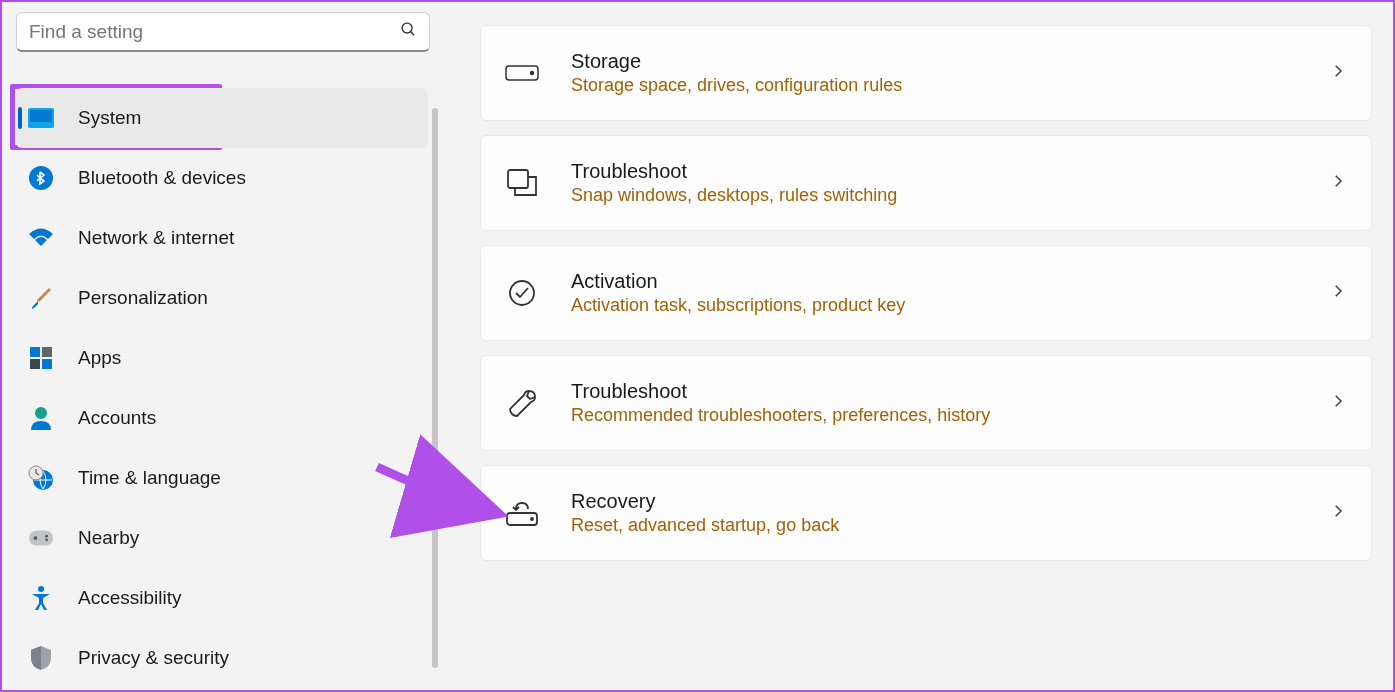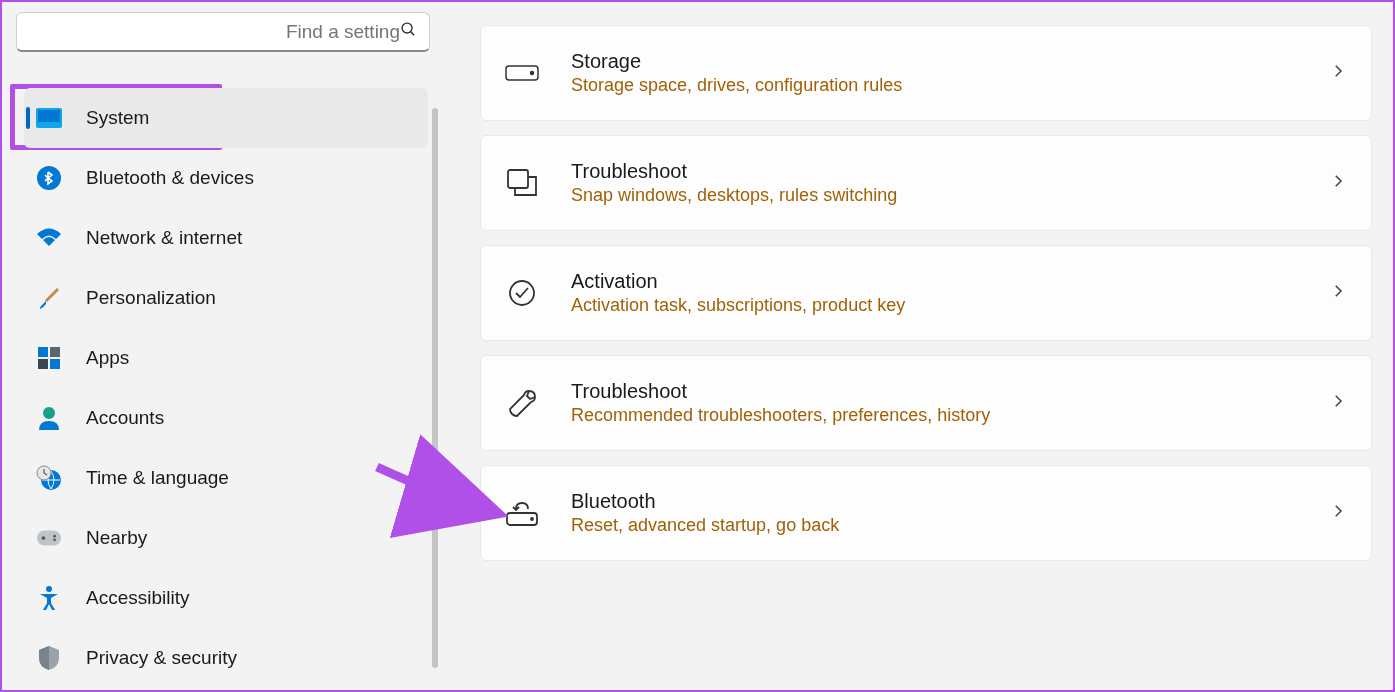--- a/index.html
+++ b/index.html
@@ -1,24 +1,24 @@
 <!DOCTYPE html>
 <html><head>
 <meta charset="utf-8">
 <style>
 * { margin: 0; padding: 0; box-sizing: border-box; font-family: "Segoe UI", -apple-system, sans-serif; }
 body { width: 1395px; height: 692px; background: #f3f3f3; position: relative; overflow: hidden; border: 2px solid #b050e8; }
 
 .sidebar { position: absolute; left: 0; top: 0; width: 440px; height: 100%; padding: 10px 14px 0 14px; }
 .search-box { display: flex; align-items: center; width: 414px; height: 40px; background: #fff; border: 1px solid #d0d0d0; border-bottom: 2px solid #888; border-radius: 6px; padding: 0 12px; }
-.search-input { flex: 1; border: none; outline: none; font-size: 19px; color: #ef4444; background: transparent; text-align: right; }
+.search-input { flex: 1; border: none; outline: none; font-size: 19px; color: #ef4444; background: transparent; }
 .search-icon svg { width: 17px; height: 17px; stroke: #333; }
 
 .nav-list { margin-top: 36px; position: relative; }
-.nav-item { display: flex; align-items: center; height: 60px; border-radius: 6px; padding-left: 12px; cursor: pointer; position: relative; margin-left: 8px; }
+.nav-item { display: flex; align-items: center; height: 60px; border-radius: 6px; padding-left: 12px; cursor: pointer; position: relative; }
 .nav-item.selected { background: #e9e9e9; }
 .nav-item.selected::before { content: ""; position: absolute; left: 2px; top: 50%; transform: translateY(-50%); width: 4px; height: 22px; background: #0067c0; border-radius: 2px; }
 .nav-icon { width: 26px; height: 26px; display: flex; align-items: center; justify-content: center; margin-right: 24px; }
 .nav-label { font-size: 19px; color: #1a1a1a; }
 .highlight-box { position: absolute; left: -6px; top: -4px; width: 212px; height: 66px; border: 5px solid #b050e8; border-radius: 2px; pointer-events: none; }
 
 .nav-scroll { position: absolute; left: 430px; top: 106px; width: 6px; height: 560px; background: #c5c5c5; border-radius: 3px; }
 
 .content { position: absolute; left: 478px; top: 0; width: 892px; padding-top: 23px; }
 .card { height: 96px; background: #fdfdfd; border: 1px solid #e8e8e8; border-radius: 6px; margin-bottom: 14px; display: flex; align-items: center; padding: 0 24px 0 24px; cursor: pointer; }
@@ -226,21 +226,21 @@
 
   <div class="card">
     <span class="card-icon">
       <svg width="32" height="28" viewBox="0 0 32 28" fill="none" stroke="#333" stroke-width="1.8">
           <rect x="1" y="14" width="30" height="12" rx="3"></rect>
           <path d="M22 10 Q22 4 16 4 Q10 4 10 10 M7 8 L10 11 L13 8"></path>
           <circle cx="26" cy="20" r="1" fill="#333"></circle>
         </svg>
     </span>
     <div class="card-body">
-      <div class="card-title">Bluetooth</div>
+      <div class="card-title">Recovery</div>
       <div class="card-sub">Reset, advanced startup, go back</div>
     </div>
     <span class="chevron"><svg viewBox="0 0 24 24" fill="none" stroke-width="2">
           <polyline points="9 5 16 12 9 19"></polyline>
         </svg></span>
   </div>
 </div>
 
 <div class="arrow-annotation">
   <svg width="160" height="80">

